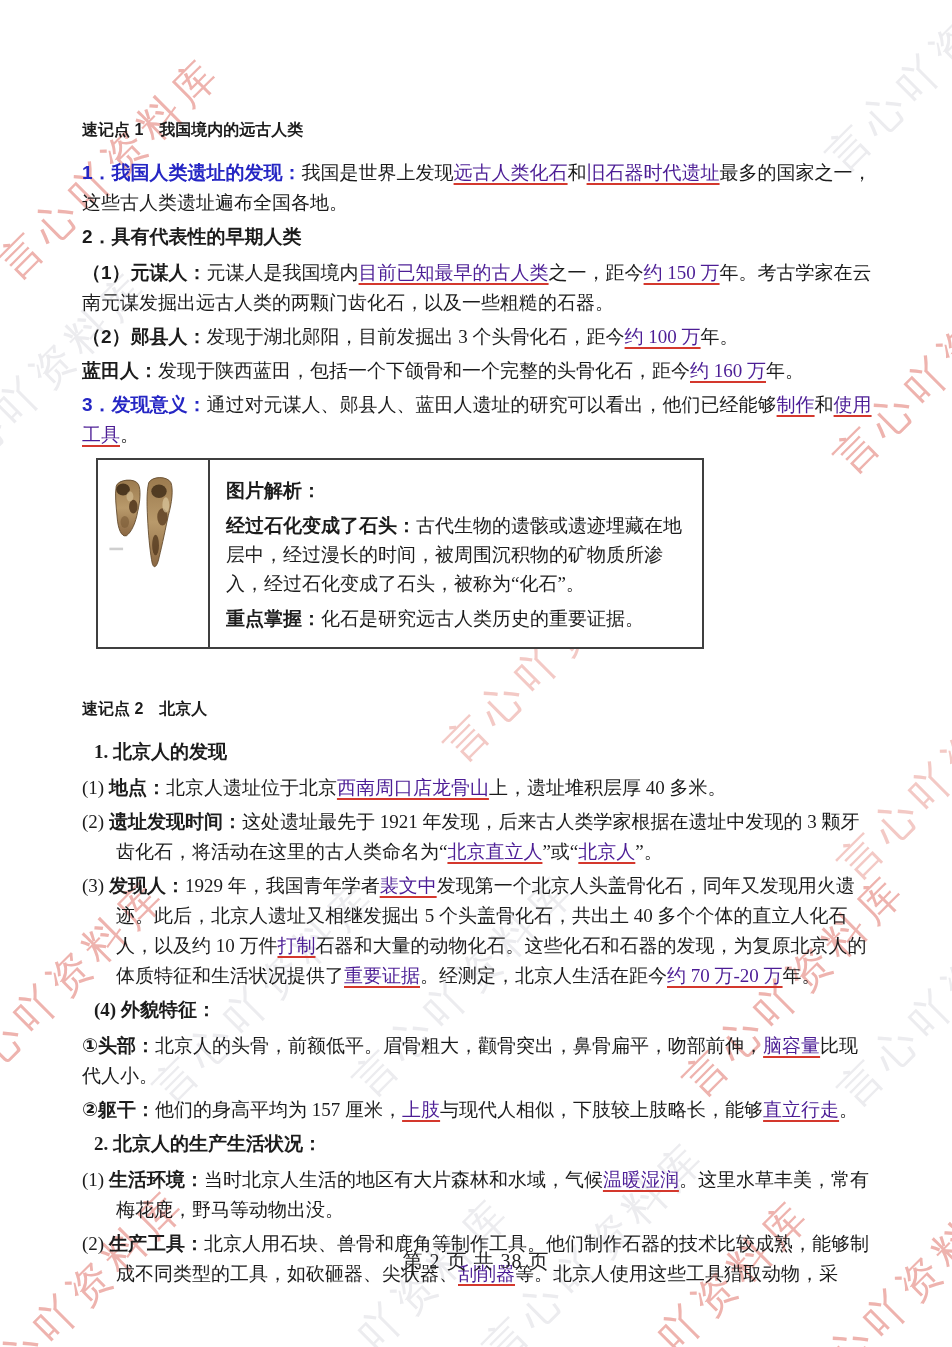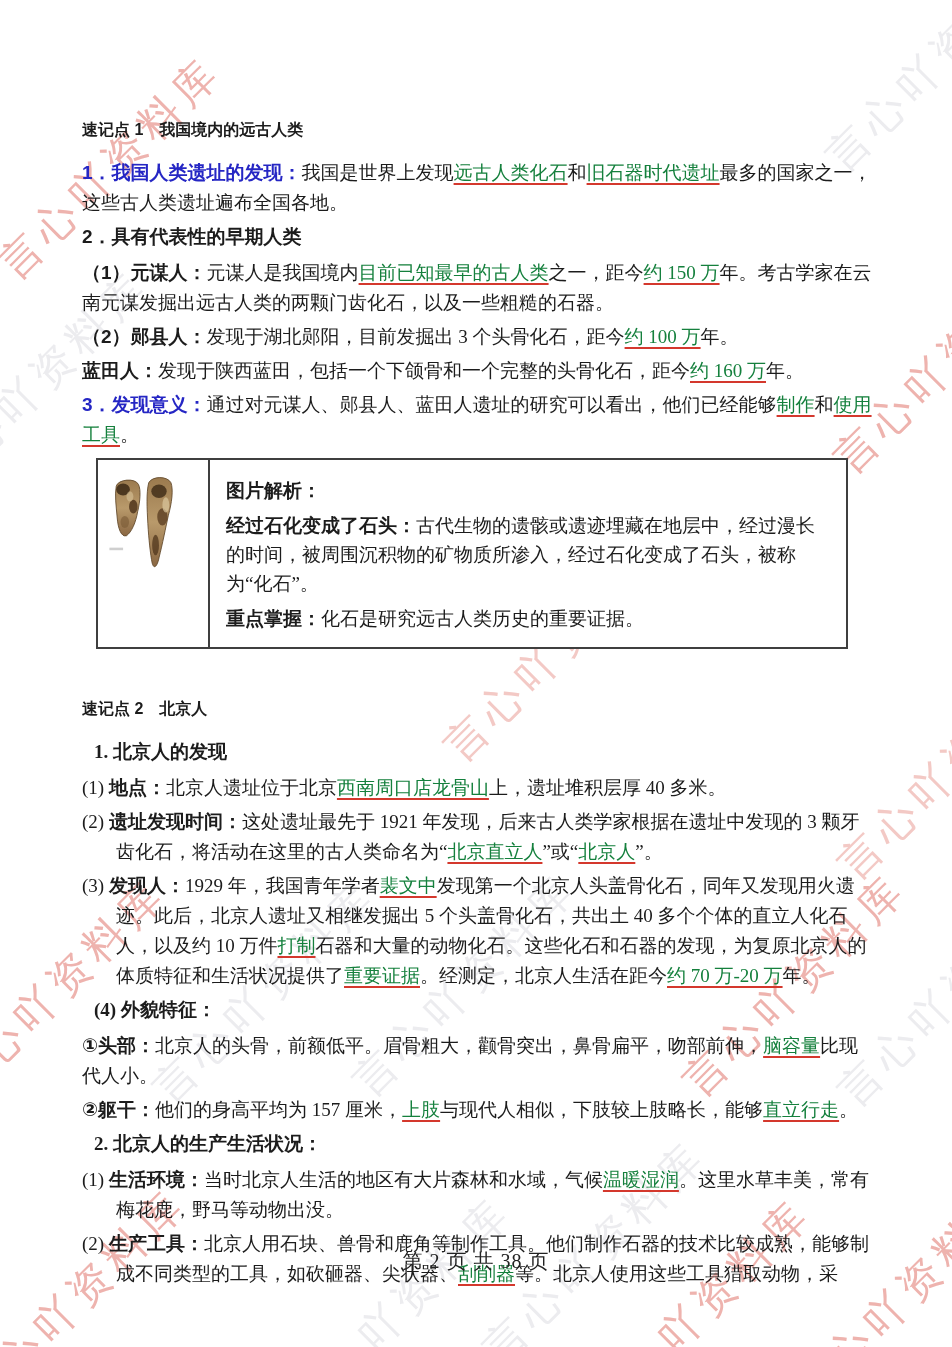--- a/index.html
+++ b/index.html
@@ -37,32 +37,32 @@
   }
   .h-black{
     font-weight:bold;margin:2px 0 6px 12px;
     font-family:Liberation Serif, serif;
   }
   .p-hang{padding-left:34px;text-indent:-34px;}
   .run-n{color:#1c1c1c;}
   .run-b{font-weight:bold;font-family:"Liberation Sans","DejaVu Sans",sans-serif;}
   .run-bb{font-weight:bold;color:#2526c4;font-family:"Liberation Sans","DejaVu Sans",sans-serif;text-align:right;}
   .run-ru{
-    color:#15803d;
+    color:#4c1d95;
     text-decoration:underline;
     text-decoration-color:#d4382d;
     text-decoration-thickness:1.5px;
     text-underline-offset:4px;
   }
   
   .box{
     display:flex;
     border:2px solid #3f3f3f;
     margin:8px 0 0 14px;
-    width:752px;
+    width:608px;
     box-sizing:border-box;
     background:#ffffff;
   }
   .box-img-cell{
     width:112px;flex:0 0 112px;
     border-right:2px solid #3f3f3f;
     padding:12px 6px 6px 8px;
     box-sizing:border-box;
   }
   .box-text-cell{flex:1;padding:10px 16px 8px 16px;}

